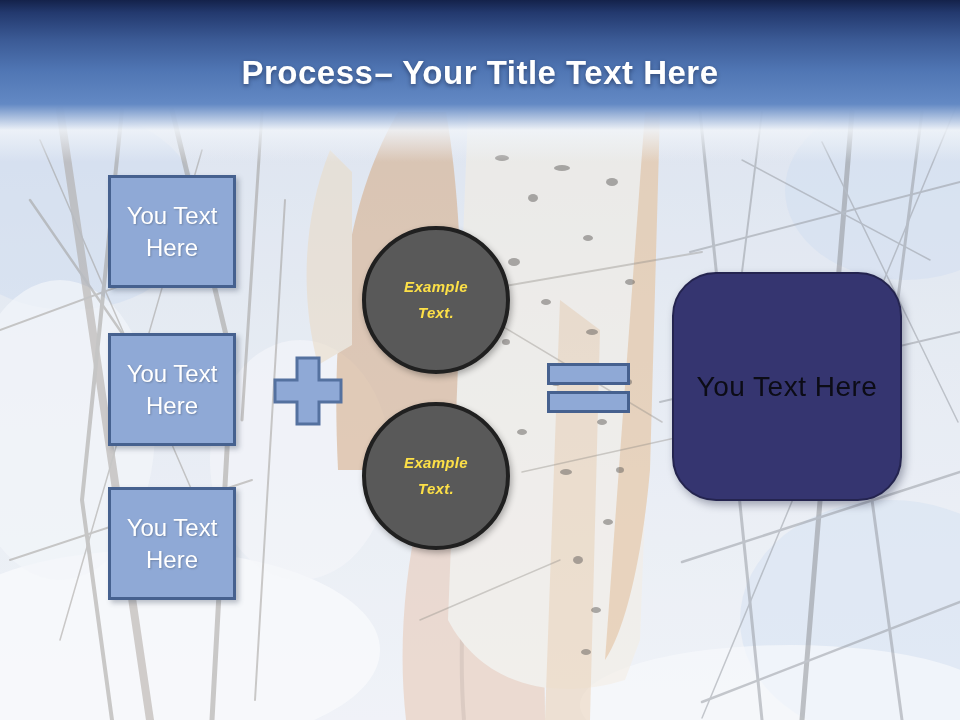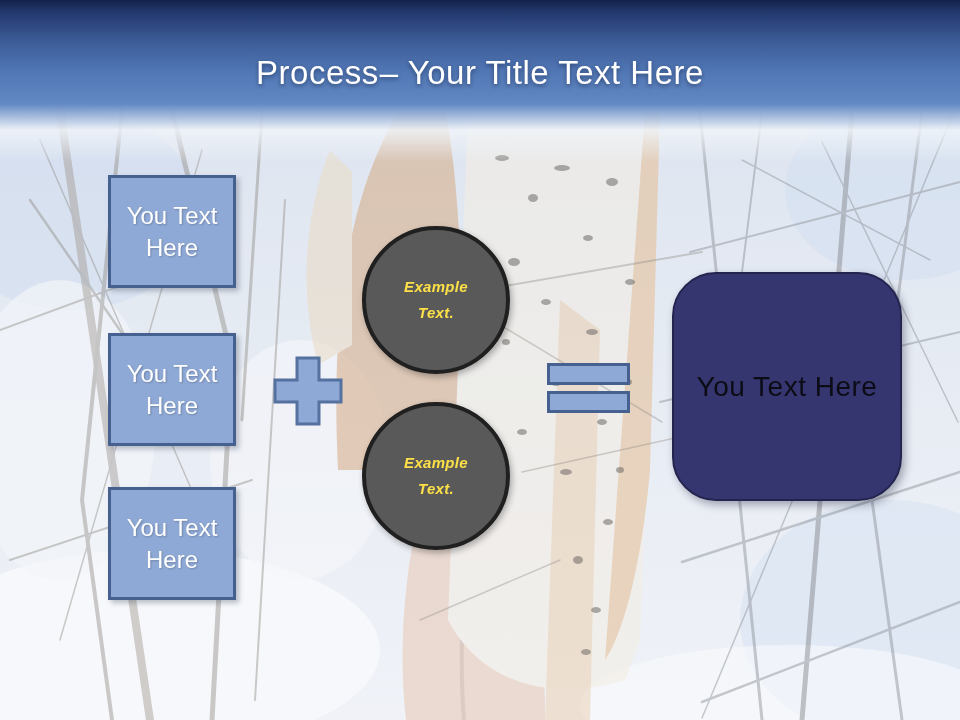--- a/index.html
+++ b/index.html
@@ -22,22 +22,22 @@
     position:absolute;left:0;top:104px;width:960px;height:58px;
     background:linear-gradient(180deg,#6389c4 0%,rgba(240,244,249,0.85) 45%,rgba(240,244,249,0) 100%);
     pointer-events:none;
   }
   .slide-title{
     position:absolute;left:0;top:54px;width:960px;
     text-align:center;color:#ffffff;font-size:33px;letter-spacing:.5px;
     text-shadow:0 2px 4px rgba(8,16,40,.45);
     white-space:nowrap;
   }
-  .slide-title .bold{font-weight:400;}
-  .slide-title .rest{font-weight:400;margin-left:1px;}
+  .slide-title .bold{font-weight:700;}
+  .slide-title .rest{font-weight:700;margin-left:1px;}
 
   
   .input-box{
     position:absolute;left:108px;width:128px;height:113px;
     background:#8FA9D6;border:3px solid #46618F;box-sizing:border-box;
     display:flex;align-items:center;justify-content:center;text-align:center;
     color:#ffffff;font-size:24px;line-height:1.32;padding:0 8px;
     box-shadow:3px 3px 5px rgba(40,52,76,.30);
     text-shadow:1px 1px 2px rgba(0,0,0,.22);
   }

